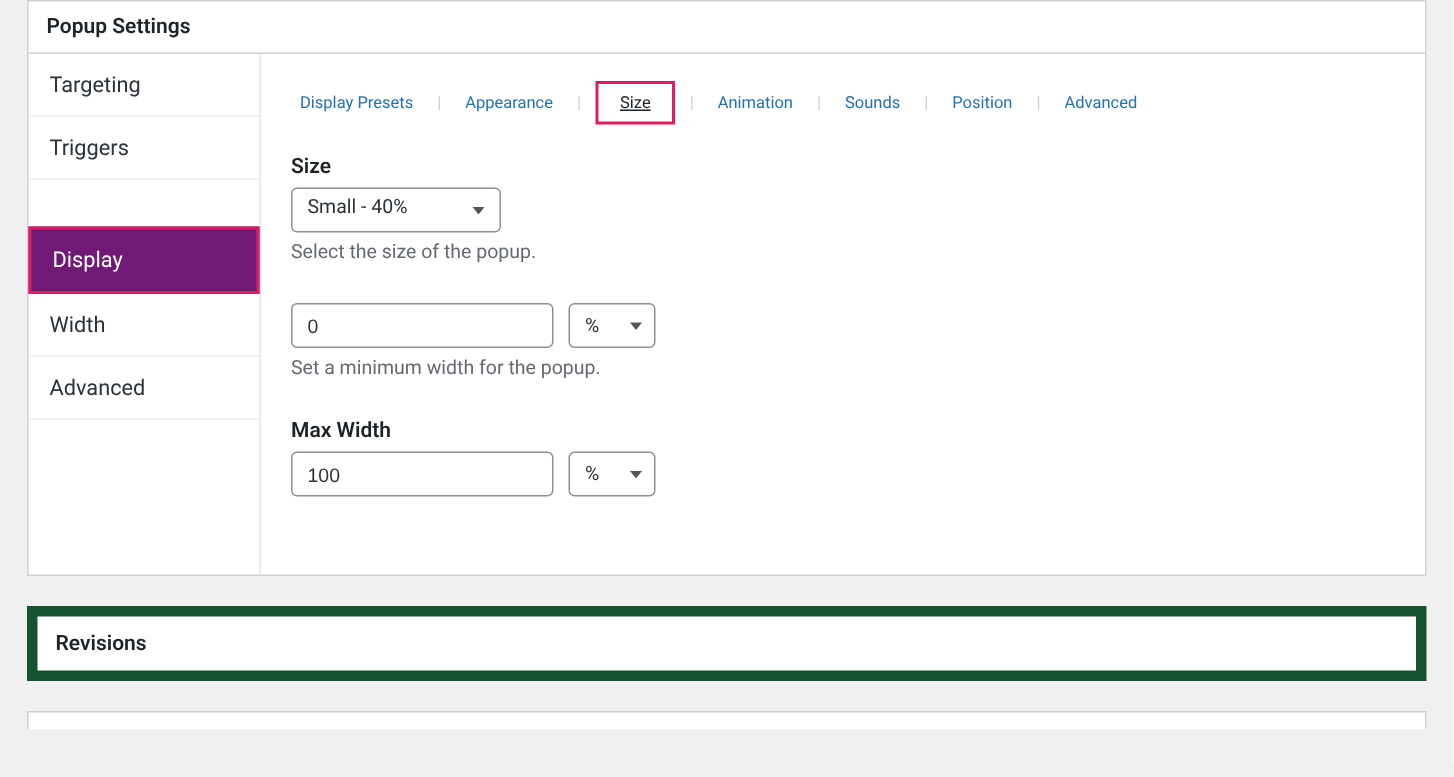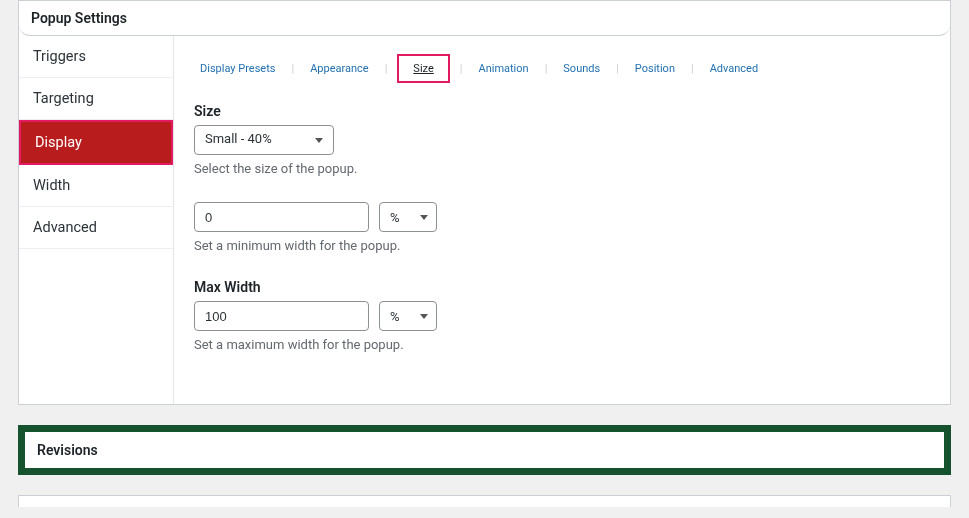--- a/index.html
+++ b/index.html
@@ -13,41 +13,41 @@
   .panel {
     background: #fff;
     border: 1px solid #ccd0d4;
     margin-bottom: 20px;
   }
   .panel-header {
     padding: 9px 12px;
     border-bottom: 1px solid #ccd0d4;
     font-weight: 600;
     font-size: 14px;
-    border-radius: 11px;
   }
   .panel-body {
     display: flex;
   }
   .side-tabs {
     width: 155px;
     border-right: 1px solid #e5e5e5;
     list-style: none;
   }
   .side-tabs li {
     padding: 12px 14px;
     font-size: 14.5px;
     color: #2c3338;
     border-bottom: 1px solid #eee;
     cursor: pointer;
   }
   .side-tabs li.active {
-    background: #b91c1c;
+    background: #701a75;
     color: #fff;
     border: 2px solid #e11a61;
+    margin-top: 31px;
   }
   .content {
     flex: 1;
     padding: 18px 20px 26px 20px;
   }
   .sub-tabs {
     display: flex;
     align-items: center;
     gap: 10px;
     margin-bottom: 20px;
@@ -150,22 +150,22 @@
     height: 12px;
   }
 </style>
 </head>
 <body>
 
 <div class="panel">
   <div class="panel-header">Popup Settings</div>
   <div class="panel-body">
     <ul class="side-tabs">
+      <li>Targeting</li>
       <li>Triggers</li>
-      <li>Targeting</li>
       <li class="active">Display</li>
       <li>Width</li>
       <li>Advanced</li>
     </ul>
     <div class="content">
       <div class="sub-tabs">
         <span class="tab">Display Presets</span>
         <span class="sep">|</span>
         <span class="tab">Appearance</span>
         <span class="sep">|</span>
@@ -199,21 +199,20 @@
       </div>
 
       <div class="field-group">
         <label class="field-label">Max Width</label>
         <div class="input-row">
           <input class="text-input" type="text" value="100" style="">
           <div class="unit-select">
             <span>%</span>
           </div>
         </div>
-        <div class="field-help">Set a maximum width for the popup.</div>
       </div>
 
     </div>
   </div>
 </div>
 
 <div class="revisions">
   <div class="panel-header">Revisions</div>
 </div>
 

